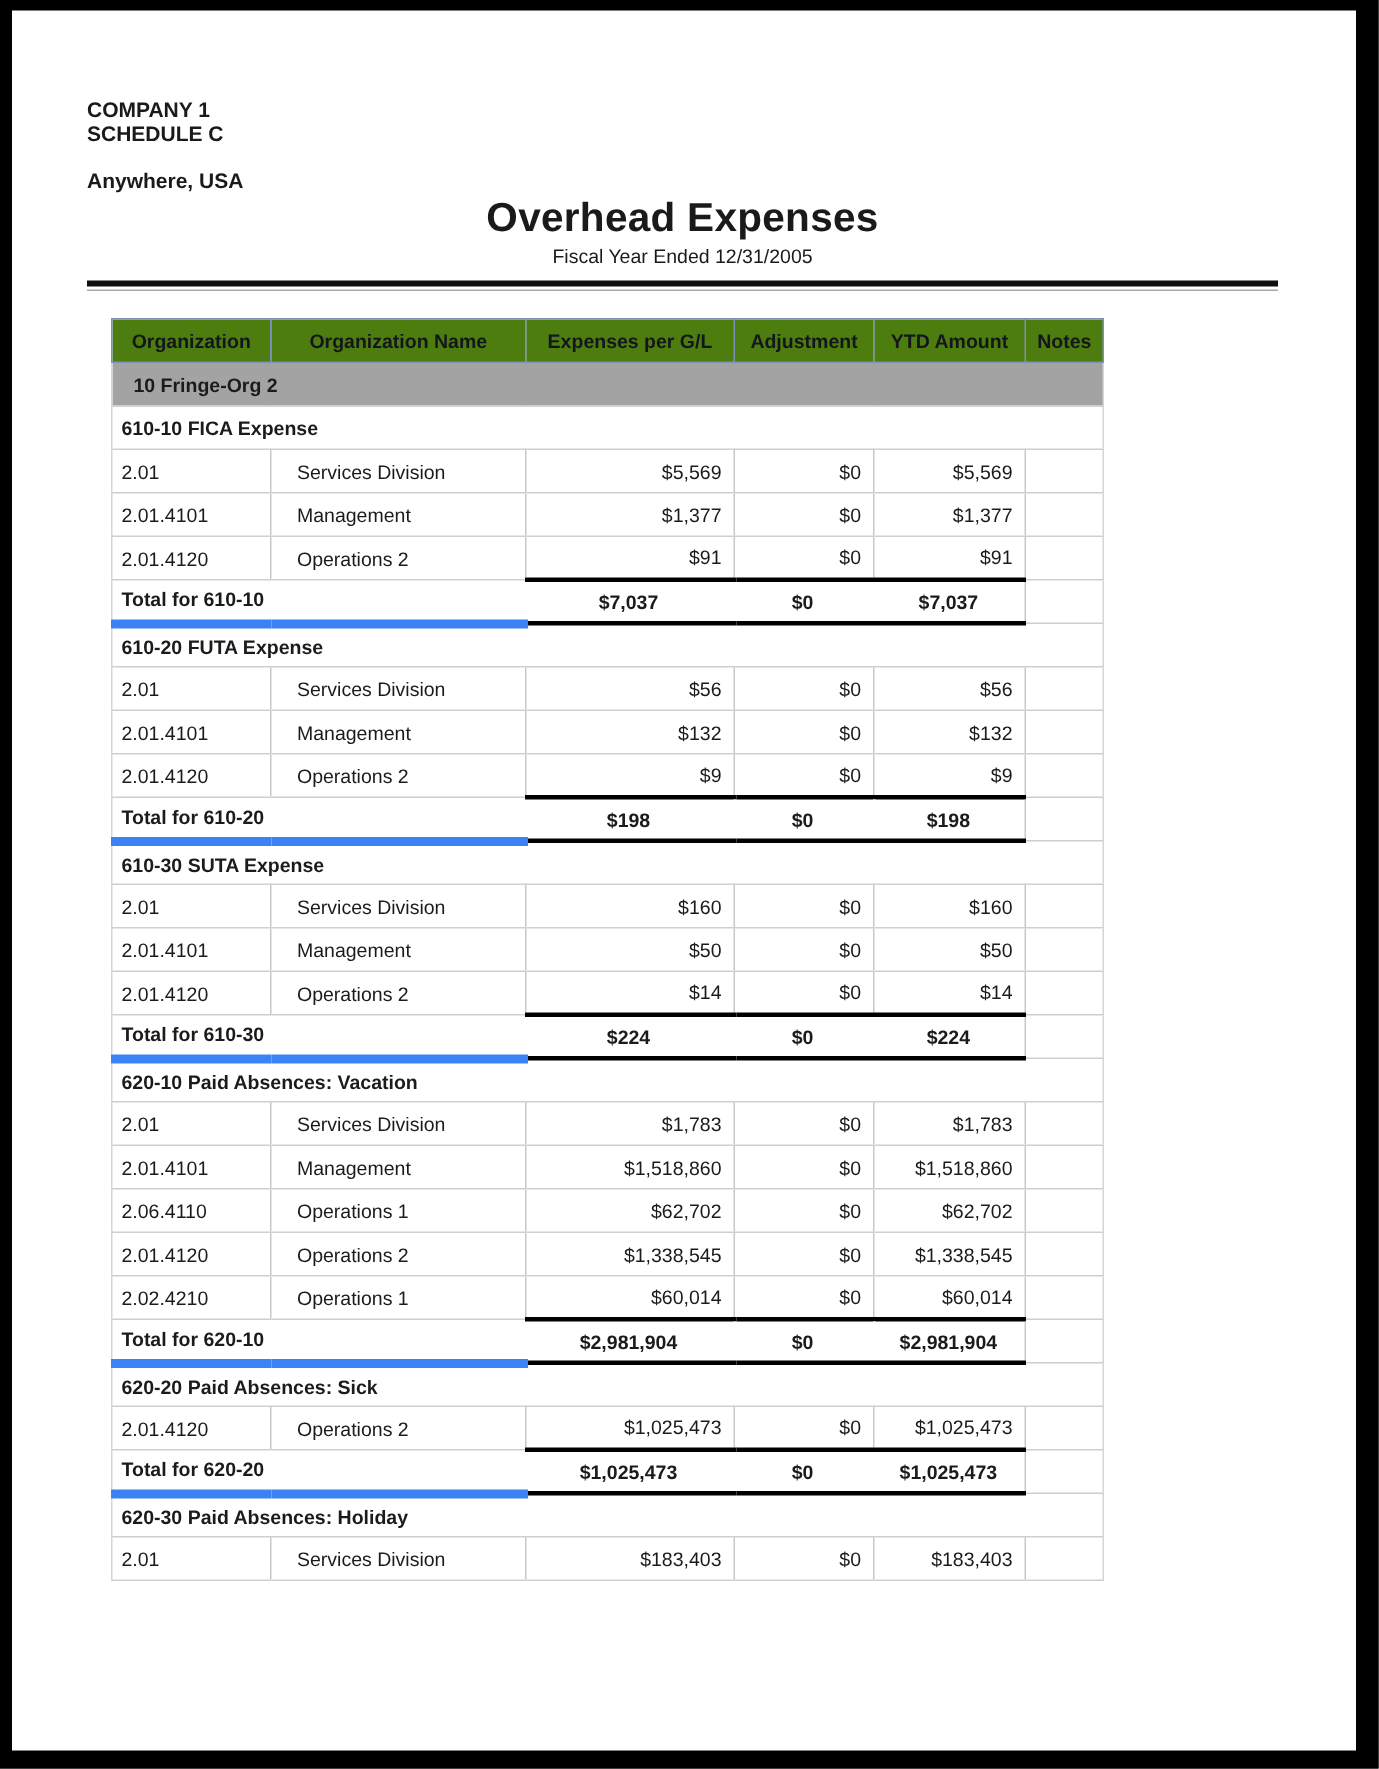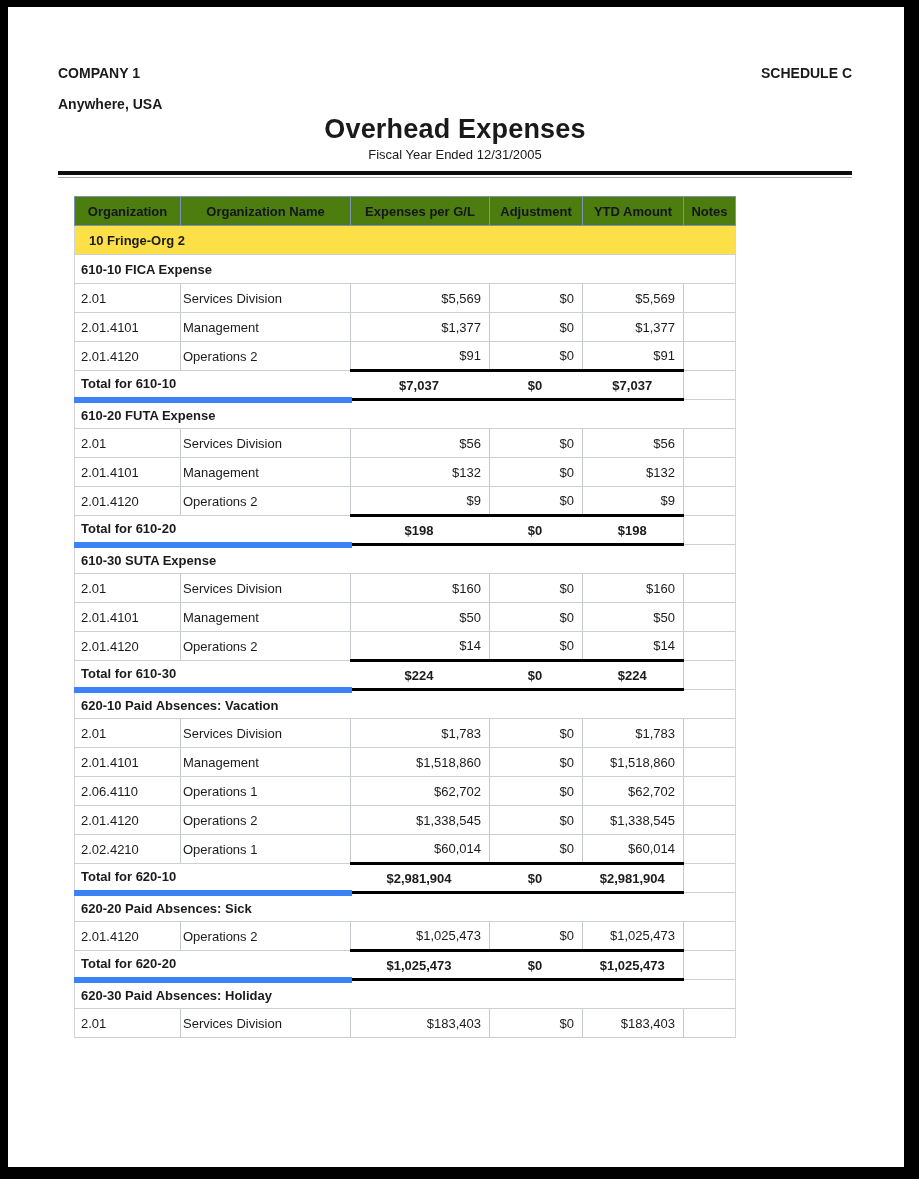--- a/index.html
+++ b/index.html
@@ -7,21 +7,21 @@
   body {
     width:919px; height:1179px; position:relative;
     font-family:"Liberation Sans","DejaVu Sans",sans-serif;
     color:#1a1a1a;
   }
   .page {
     position:absolute; left:8px; top:7px; width:896px; height:1160px;
     background:#ffffff; overflow:hidden;
   }
   .doc-header { padding:58px 52px 0 50px; position:relative; }
-  .hdr-row { display:flex; justify-content:space-between; align-items:flex-start; }
+  .hdr-row { display:flex; justify-content:space-between; align-items:flex-start;flex-direction:column; }
   .company { font-size:14px; font-weight:bold; }
   .schedule { font-size:14px; font-weight:bold; }
   .location { font-size:14px; font-weight:bold; margin-top:15px; }
   .title { text-align:center; font-size:27px; font-weight:bold; margin-top:2px; letter-spacing:0.2px; }
   .subtitle { text-align:center; font-size:13px; margin-top:2px; }
   .thick-rule { margin:9px 52px 0 50px; height:4px; background:#0e0e0e; position:relative; }
   .thick-rule::after { content:""; position:absolute; left:0; right:0; top:6px; height:1px; background:#a8a8a8; }
 
   .tbl {
     border-collapse:collapse; table-layout:fixed;
@@ -30,27 +30,27 @@
     border-left:1px solid #d3d6d9; border-right:1px solid #d3d6d9;
   }
   .tbl th {
     background:#4d7c0f; color:#14161d;
     border:1px solid #7e90b4;
     font-size:13px; font-weight:bold; text-align:center;
     height:29px; padding:4px 2px;
   }
   .tbl td { height:29px; padding:5px 6px; font-size:13px; vertical-align:middle; }
   tr.group-row td {
-    background:#fde047; font-weight:bold; padding-left:14px;
+    background:#a3a3a3; font-weight:bold; padding-left:14px;
     border-bottom:1px solid #ccd0d3;
   }
   tr.section-row td { font-weight:bold; padding-left:6px; border-bottom:1px solid #ccd0d3; }
   tr.data-row td { border-bottom:1px solid #ccd0d3; }
   td.c0 { text-align:left; padding-left:6px; }
-  td.c1 { text-align:left; padding-left:2px; border-left:1px solid #c5c9cd; }
+  td.c1 { text-align:left; padding-left:17px; border-left:1px solid #c5c9cd; }
   td.c2, td.c3, td.c4 { text-align:right; padding-right:8px; border-left:1px solid #c5c9cd; }
   td.c5 { border-left:1px solid #c5c9cd; }
   tr.total-row td { font-weight:bold; }
   td.total-label { text-align:left; padding-left:6px; border-bottom:6px solid #3b82f6; }
   td.total-num {
     text-align:center; padding-right:8px;
     border-top:3px solid #000; border-bottom:3px solid #000;
     border-left:2px solid #ffffff;
   }
   td.total-notes { border-left:1px solid #c5c9cd; border-bottom:1px solid #ccd0d3; }

